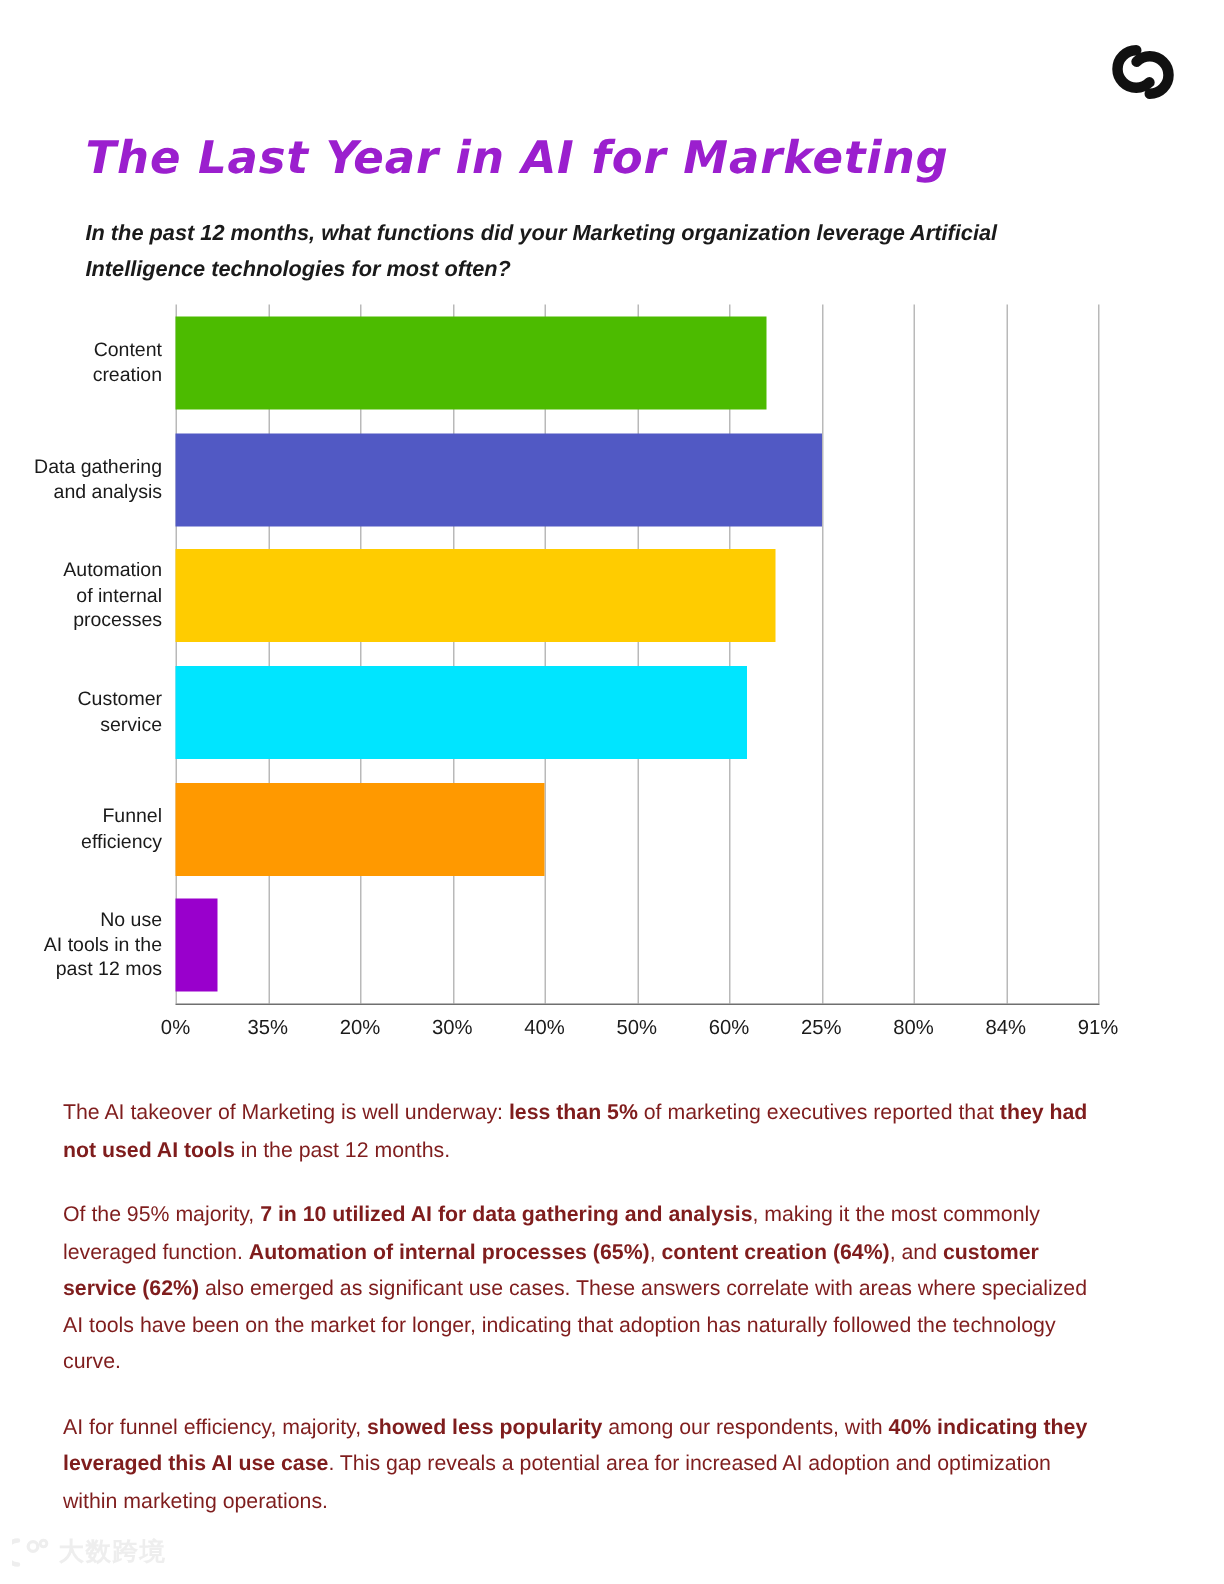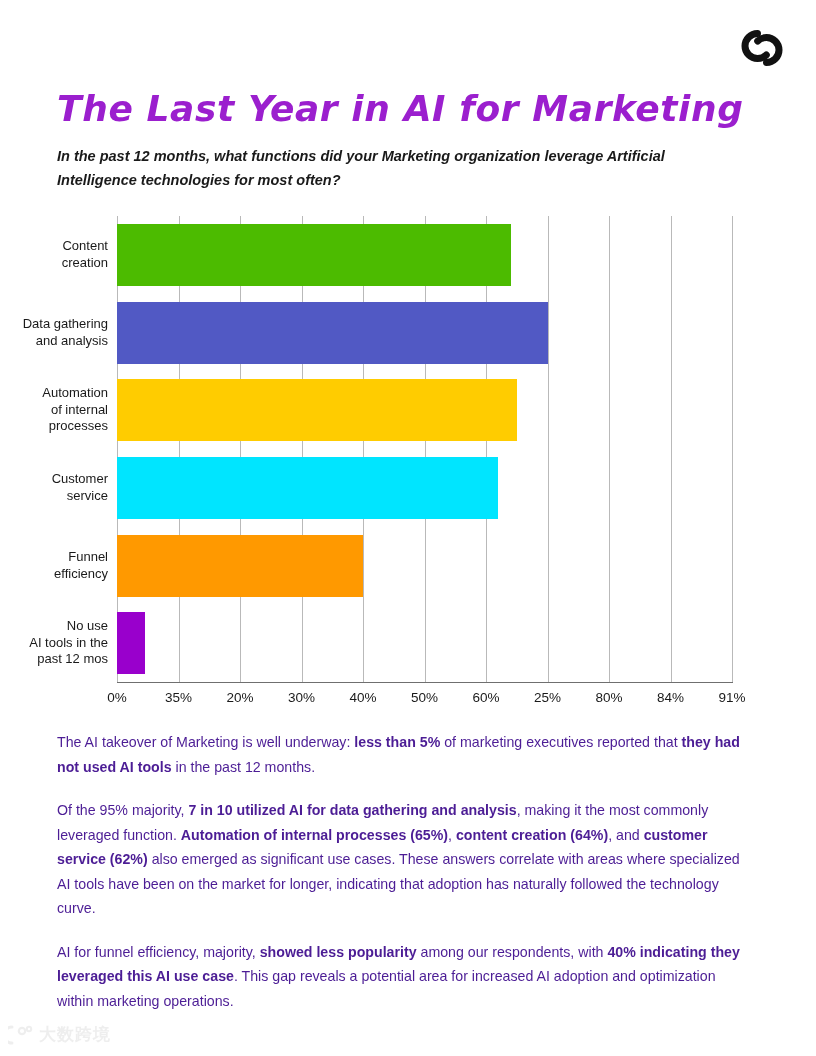--- a/index.html
+++ b/index.html
@@ -24,21 +24,21 @@
     width: 56px;
     height: 56px;
   }
 
   
   #page-title {
     position: absolute;
     left: 57px;
     top: 88px;
     font-family: "DejaVu Sans", sans-serif;
-    font-size: 36px;
+    font-size: 30px;
     font-weight: bold;
     font-style: italic;
     letter-spacing: 0.6px;
     color: #9B1FCE;
     white-space: nowrap;
   }
 
   
   #question-text {
     position: absolute;
@@ -50,21 +50,21 @@
     font-weight: bold;
     font-style: italic;
     line-height: 24px;
     color: #1a1a1a;
   }
 
   
   #chart {
     position: absolute;
     left: 0px;
-    top: 212px;
+    top: 199px;
     width: 800px;
     height: 505px;
   }
   #chart-plot {
     position: absolute;
     left: 117px;
     top: 4px;
     width: 615px;
     height: 466px;
   }
@@ -124,27 +124,27 @@
     font-family: "Liberation Sans", sans-serif;
     font-size: 13.5px;
     color: #1a1a1a;
     transform: translateX(-50%);
     white-space: nowrap;
   }
 
   
   #body-copy {
     position: absolute;
-    left: 57px;
+    left: 42px;
     top: 730px;
     width: 692px;
     font-family: "Liberation Sans", sans-serif;
     font-size: 14.2px;
     line-height: 24.5px;
-    color: #4c1d95;
+    color: #7f1d1d;
   }
   #body-copy p { margin: 0 0 19px 0; }
   #body-copy p:last-child { margin-bottom: 0; }
   #body-copy b { font-weight: bold; }
 
   
   #watermark {
     position: absolute;
     left: 8px;
     bottom: 10px;

